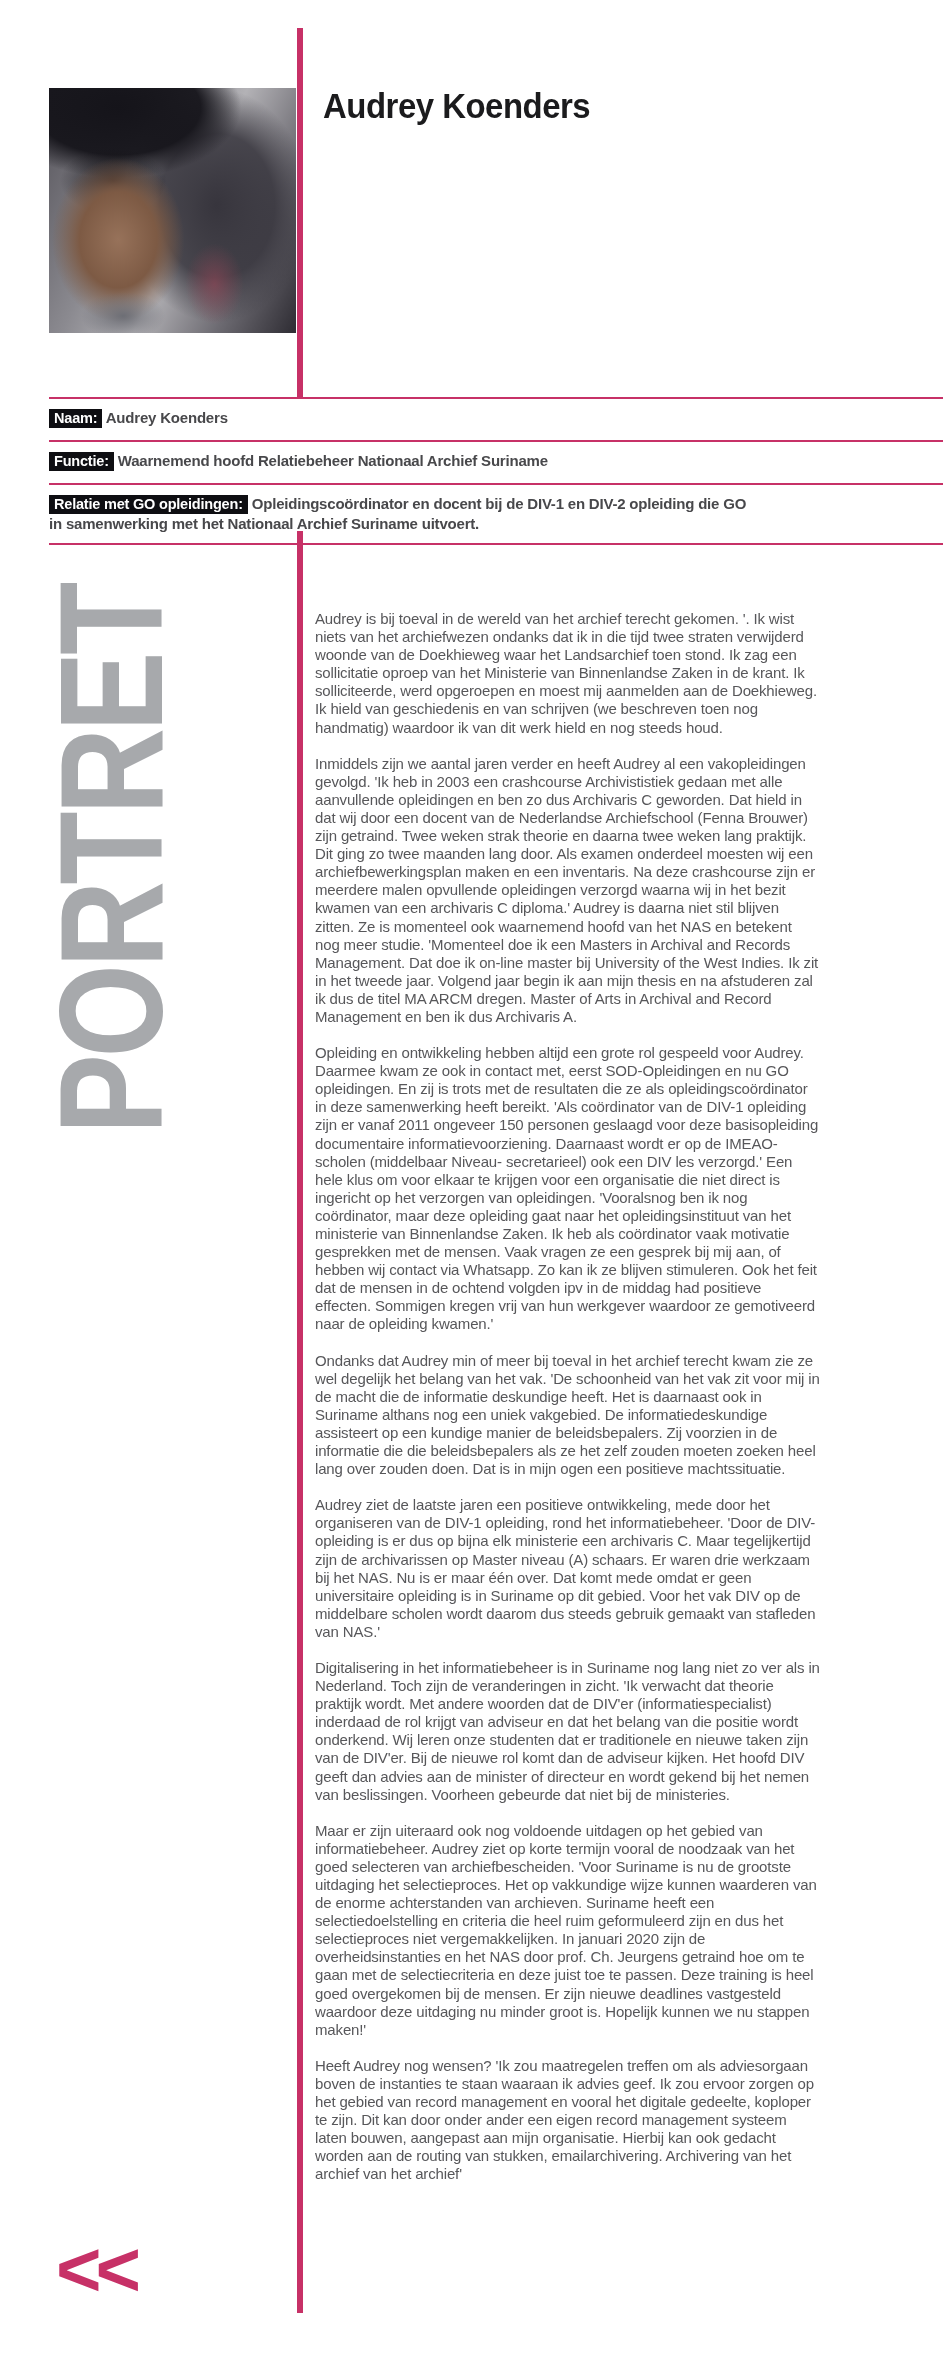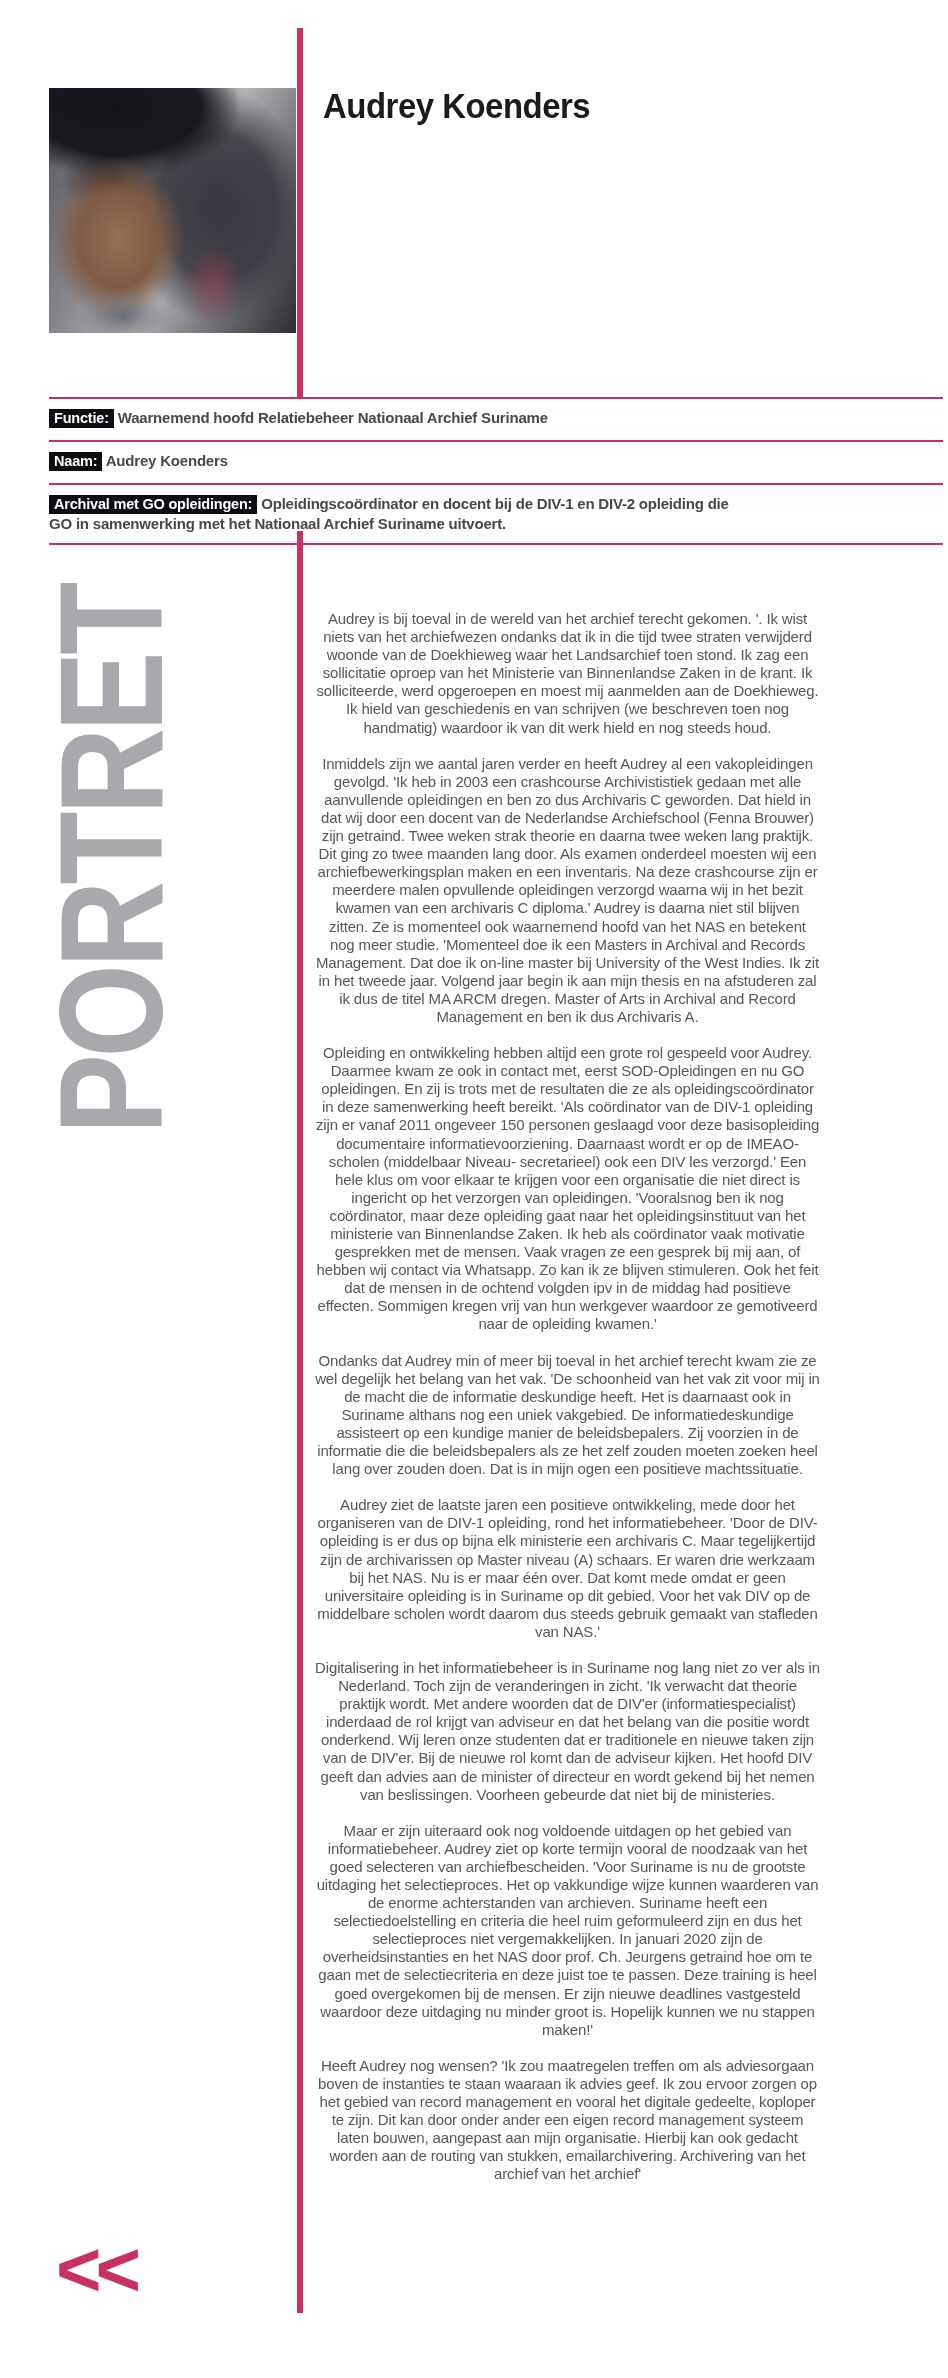--- a/index.html
+++ b/index.html
@@ -52,45 +52,45 @@
     position:absolute;left:52px;top:1134px;
     transform:rotate(-90deg) scaleX(0.82);transform-origin:0 0;
     font-size:146px;line-height:120px;font-weight:700;letter-spacing:-4px;
     color:#a7a9ac;white-space:nowrap;
   }
   
   .article{
     position:absolute;left:315px;top:610px;width:505px;
     font-size:15px;line-height:18.1px;letter-spacing:-0.15px;color:#57575a;
   }
-  .article p{margin:0 0 18px 0;text-align:center;}
+  .article p{margin:0 0 18px 0;}
   
   .back{
     position:absolute;left:56px;top:2234px;
     font-size:78px;line-height:70px;font-weight:700;letter-spacing:-6px;
   }
 </style>
 </head>
 <body>
 
 <div class="page">
 
   <div class="photo"></div>
 
   <div class="vbar vbar-top accent-bg" style="background: rgb(199, 49, 103);"></div>
   <div class="vbar vbar-main accent-bg" style="background: rgb(199, 49, 103);"></div>
 
   <h1 class="name">Audrey Koenders</h1>
 
 
   <div class="meta accent-border" style="border-color: rgb(199, 49, 103);">
+      <div class="meta-row meta-row-0" style="border-color: rgb(199, 49, 103);"><span class="row-inner"><span class="chip">Naam:</span><span class="meta-value"> Audrey Koenders</span></span></div>
       <div class="meta-row meta-row-1" style="border-color: rgb(199, 49, 103);"><span class="row-inner"><span class="chip">Functie:</span><span class="meta-value"> Waarnemend hoofd Relatiebeheer Nationaal Archief Suriname</span></span></div>
-      <div class="meta-row meta-row-0" style="border-color: rgb(199, 49, 103);"><span class="row-inner"><span class="chip">Naam:</span><span class="meta-value"> Audrey Koenders</span></span></div>
       <div class="meta-row meta-row-2" style="border-color: rgb(199, 49, 103);">
-        <span class="row-inner"><span class="chip">Archival met GO opleidingen:</span><span class="meta-value"> Opleidingscoördinator en docent bij de DIV-1 en DIV-2 opleiding die GO in samenwerking met het Nationaal Archief Suriname uitvoert.</span></span>
+        <span class="row-inner"><span class="chip">Relatie met GO opleidingen:</span><span class="meta-value"> Opleidingscoördinator en docent bij de DIV-1 en DIV-2 opleiding die GO in samenwerking met het Nationaal Archief Suriname uitvoert.</span></span>
       </div>
     </div>
 
   <div class="side-label" style="color: rgb(167, 169, 172);">PORTRET</div>
 
   <div class="article" style="color: rgb(87, 87, 90);">
       <p class="para para-0">Audrey is bij toeval in de wereld van het archief terecht gekomen. '. Ik wist niets van het archiefwezen ondanks dat ik in die tijd twee straten verwijderd woonde van de Doekhieweg waar het Landsarchief toen stond. Ik zag een sollicitatie oproep van het Ministerie van Binnenlandse Zaken in de krant. Ik solliciteerde, werd opgeroepen en moest mij aanmelden aan de Doekhieweg. Ik hield van geschiedenis en van schrijven (we beschreven toen nog handmatig) waardoor ik van dit werk hield en nog steeds houd.</p>
       <p class="para para-1">Inmiddels zijn we aantal jaren verder en heeft Audrey al een vakopleidingen gevolgd. 'Ik heb in 2003 een crashcourse Archivististiek gedaan met alle aanvullende opleidingen en ben zo dus Archivaris C geworden. Dat hield in dat wij door een docent van de Nederlandse Archiefschool (Fenna Brouwer) zijn getraind. Twee weken strak theorie en daarna twee weken lang praktijk. Dit ging zo twee maanden lang door. Als examen onderdeel moesten wij een archiefbewerkingsplan maken en een inventaris. Na deze crashcourse zijn er meerdere malen opvullende opleidingen verzorgd waarna wij in het bezit kwamen van een archivaris C diploma.' Audrey is daarna niet stil blijven zitten. Ze is momenteel ook waarnemend hoofd van het NAS en betekent nog meer studie. 'Momenteel doe ik een Masters in Archival and Records Management. Dat doe ik on-line master bij University of the West Indies. Ik zit in het tweede jaar. Volgend jaar begin ik aan mijn thesis en na afstuderen zal ik dus de titel MA ARCM  dregen. Master of Arts in Archival and Record Management en ben ik dus Archivaris A.</p>
       <p class="para para-2">Opleiding en ontwikkeling hebben altijd een grote rol gespeeld voor Audrey. Daarmee kwam ze ook in contact met, eerst SOD-Opleidingen en nu GO opleidingen. En zij is trots met de resultaten die ze als opleidingscoördinator in deze samenwerking heeft bereikt. 'Als coördinator van de DIV-1 opleiding zijn er vanaf 2011 ongeveer 150 personen geslaagd voor deze basisopleiding documentaire informatievoorziening.  Daarnaast wordt er op de IMEAO-scholen (middelbaar Niveau- secretarieel) ook een DIV les verzorgd.' Een hele klus om voor elkaar te krijgen voor een organisatie die niet direct is ingericht op het verzorgen van opleidingen. 'Vooralsnog ben ik nog coördinator, maar deze opleiding gaat naar het opleidingsinstituut van het ministerie van Binnenlandse Zaken. Ik heb als coördinator vaak motivatie gesprekken met de mensen. Vaak vragen ze een gesprek bij mij aan, of hebben wij contact via Whatsapp. Zo kan ik ze blijven stimuleren. Ook het feit dat de mensen in de ochtend volgden ipv in de middag had positieve effecten. Sommigen kregen vrij van hun werkgever waardoor ze gemotiveerd naar de opleiding kwamen.'</p>
       <p class="para para-3">Ondanks dat Audrey min of meer bij toeval in het archief terecht kwam zie ze wel degelijk het belang van het vak. 'De schoonheid van het vak zit voor mij in de macht die de informatie deskundige heeft. Het is daarnaast ook in Suriname althans nog een uniek vakgebied. De informatiedeskundige assisteert op een kundige manier de beleidsbepalers. Zij voorzien in de informatie die die beleidsbepalers als ze het zelf zouden moeten zoeken heel lang over zouden doen. Dat is in mijn ogen een positieve machtssituatie.</p>

